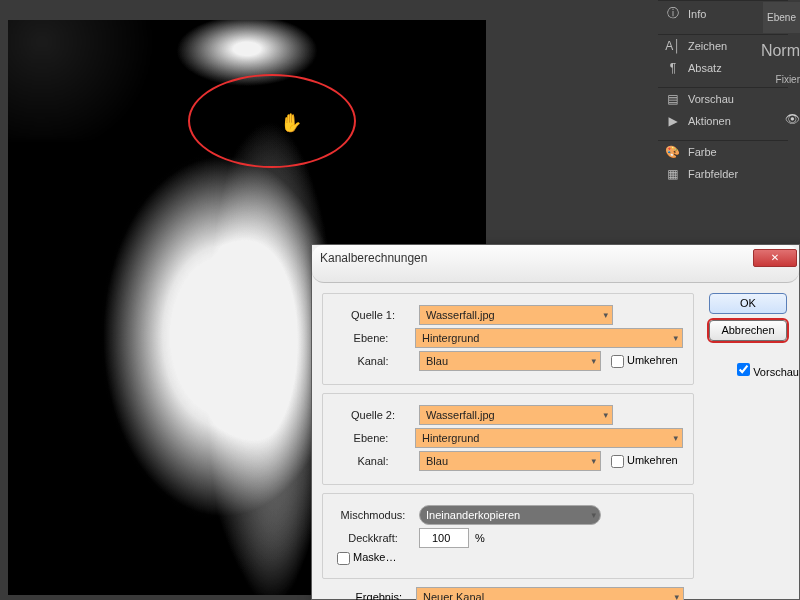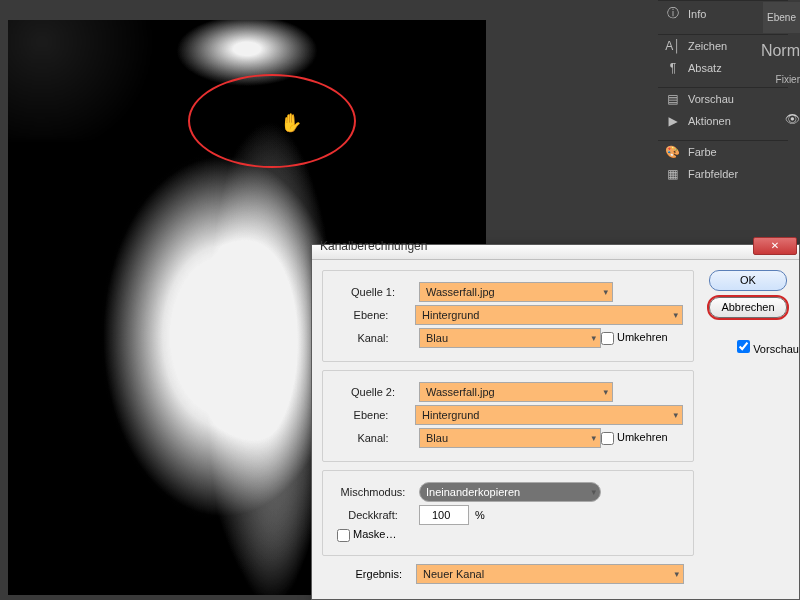--- a/index.html
+++ b/index.html
@@ -28,39 +28,39 @@
 .panel-row { display: flex; align-items: center; padding: 4px 6px; color: #ccc; cursor: pointer; }
 .panel-icon { width: 18px; display: inline-block; text-align: center; margin-right: 6px; color: #bdbdbd; font-size: 12px; }
 .panel-sep { height: 8px; }
 .ebene-tab { position:absolute; right:0; top:2px; color:#ccc; font-size:10px; padding:10px 4px; background:#454545; }
 .norm-label { position:absolute; right:0; top:42px; color:#bbb; font-size:16px; }
 .fix-label { position:absolute; right:0; top:74px; color:#bbb; font-size:10px; }
 .eye-icon { position:absolute; right:0; top:112px; color:#ccc; font-size:12px; }
 
 
 .dialog { position: absolute; left: 311px; top: 244px; width: 489px; height: 356px; background: #f0f0f0; border: 1px solid #5a5a5a; box-shadow: 4px 4px 12px rgba(0,0,0,.5); }
-.titlebar { height: 15px; background: linear-gradient(#fdfdfd,#e8e8e8); border-bottom: 1px solid #bfbfbf; display: flex; align-items: center; padding: 0 2px 12px 8px; }
+.titlebar { height: 38px; background: linear-gradient(#fdfdfd,#e8e8e8); border-bottom: 1px solid #bfbfbf; display: flex; align-items: center; padding: 0 2px 12px 8px; border-radius: 12px; }
 .titlebar .title { flex: 1; color: #333; font-size: 12px; }
 .titlebar .close { width: 44px; height: 18px; background: linear-gradient(#e07070,#c83838); border: 1px solid #a03030; border-radius: 2px; color: #fff; text-align: center; line-height: 16px; font-size: 10px; }
 .dlg-body { position: relative; padding: 10px; height: calc(100% - 26px); }
 .group { border: 1px solid #d0d0d0; border-radius: 2px; padding: 8px 10px 10px 10px; margin-bottom: 8px; position: relative; }
 .row { display: flex; align-items: center; margin: 3px 0; }
 .row label.lbl { width: 80px; text-align: center; margin-right: 6px; color: #222; }
 .select { flex: 0 0 auto; height: 20px; border: 1px solid #a9a9a9; background: #fdba74; padding: 0 18px 0 6px; display: flex; align-items: center; position: relative; color: #222; }
 .select::after { content: "▾"; position: absolute; right: 4px; color: #555; font-size: 9px; }
 .select.w1 { width: 194px; }
 .select.w2 { width: 268px; }
 .select.w3 { width: 182px; }
 .select.highlight { background: #737373; color: #fff; border-radius: 10px; }
-.chk { margin-left: 0; }
+.chk { margin-left: 10px; }
 .chk input { vertical-align: middle; margin-right: 3px; }
 .num { width: 50px; height: 20px; border: 1px solid #a9a9a9; background: #fff; text-align: left; padding: 0 12px; }
 .pct { margin-left: 6px; }
 .btn-col { position: absolute; right: 12px; top: 10px; width: 78px; }
-.btn { display: block; width: 78px; height: 21px; margin-bottom: 6px; border: 1px solid #707070; border-radius: 10px; background: linear-gradient(#fdfdfd,#e4e4e4); text-align: center; line-height: 19px; cursor: pointer; }
+.btn { display: block; width: 78px; height: 21px; margin-bottom: 6px; border: 1px solid #707070; border-radius: 4px; background: linear-gradient(#fdfdfd,#e4e4e4); text-align: center; line-height: 19px; cursor: pointer; }
 .btn.ok { background: linear-gradient(#eaf2fd,#cfe2fb); border-color: #5a7fb8; }
 .btn.cancel-hl { outline: 2px solid #d02828; outline-offset: 0px; }
 .preview-chk { position: absolute; right: 0; top: 80px; }
 .result-row { display:flex; align-items:center; margin-top:4px; margin-left:4px;gap:8px; }
 .result-row label.lbl { width:76px; text-align:right; margin-right:6px; }
 .left-col { width: 372px; }
 </style>
 </head>
 <body>
 

